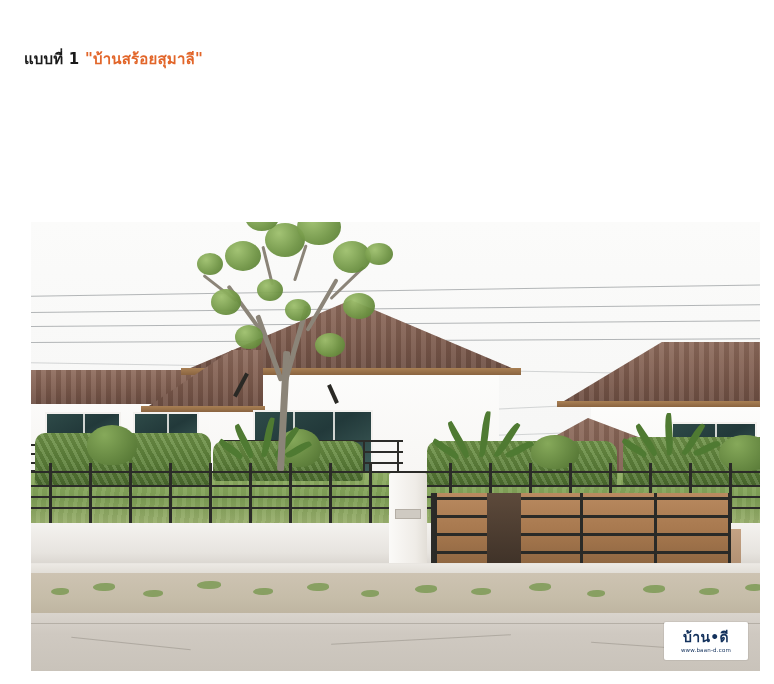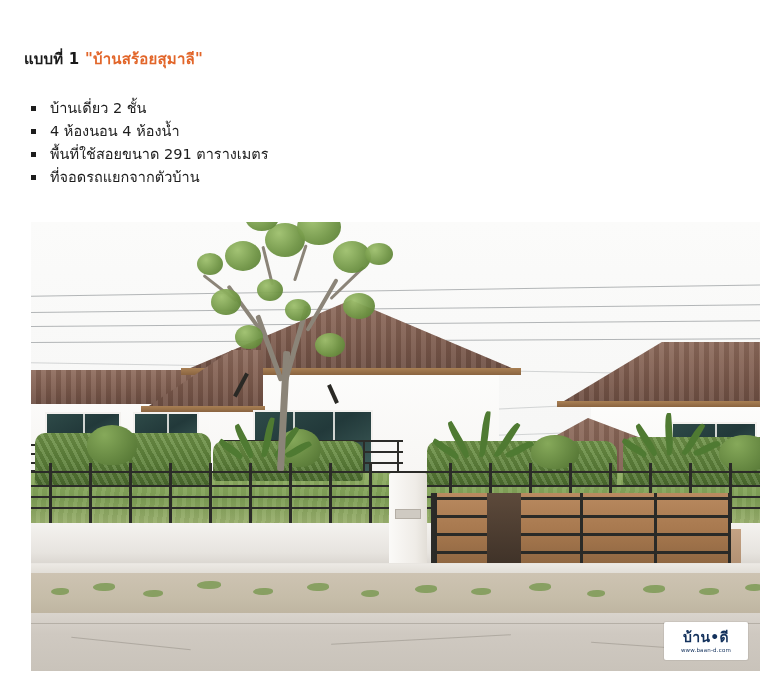--- a/index.html
+++ b/index.html
@@ -147,26 +147,20 @@
 </style>
 </head>
 <body>
 
 <div class="page">
 
   <div class="heading">
     <span>แบบที่ 1 </span><span class="accent">"บ้านสร้อยสุมาลี"</span>
   </div>
 
-  <ul class="bullets">
-    <li><span class="bsq"></span><span>บ้านเดี่ยว 2 ชั้น</span></li>
-    <li><span class="bsq"></span><span>4 ห้องนอน 4 ห้องน้ำ</span></li>
-    <li><span class="bsq"></span><span>พื้นที่ใช้สอยขนาด 291 ตารางเมตร</span></li>
-    <li><span class="bsq"></span><span>ที่จอดรถแยกจากตัวบ้าน</span></li>
-  </ul>
 
   <div class="photo">
 
     <div class="sky"></div>
 
     <div class="wire" style="left:-10px;top:74px;width:760px;transform:rotate(-0.9deg);"></div>
     <div class="wire" style="left:-10px;top:90px;width:760px;transform:rotate(-0.6deg);"></div>
     <div class="wire" style="left:-10px;top:104px;width:760px;transform:rotate(-0.45deg);"></div>
     <div class="wire" style="left:-10px;top:120px;width:760px;transform:rotate(-0.3deg);"></div>
     <div class="wire thin" style="left:-10px;top:140px;width:770px;transform:rotate(1.0deg);"></div>

